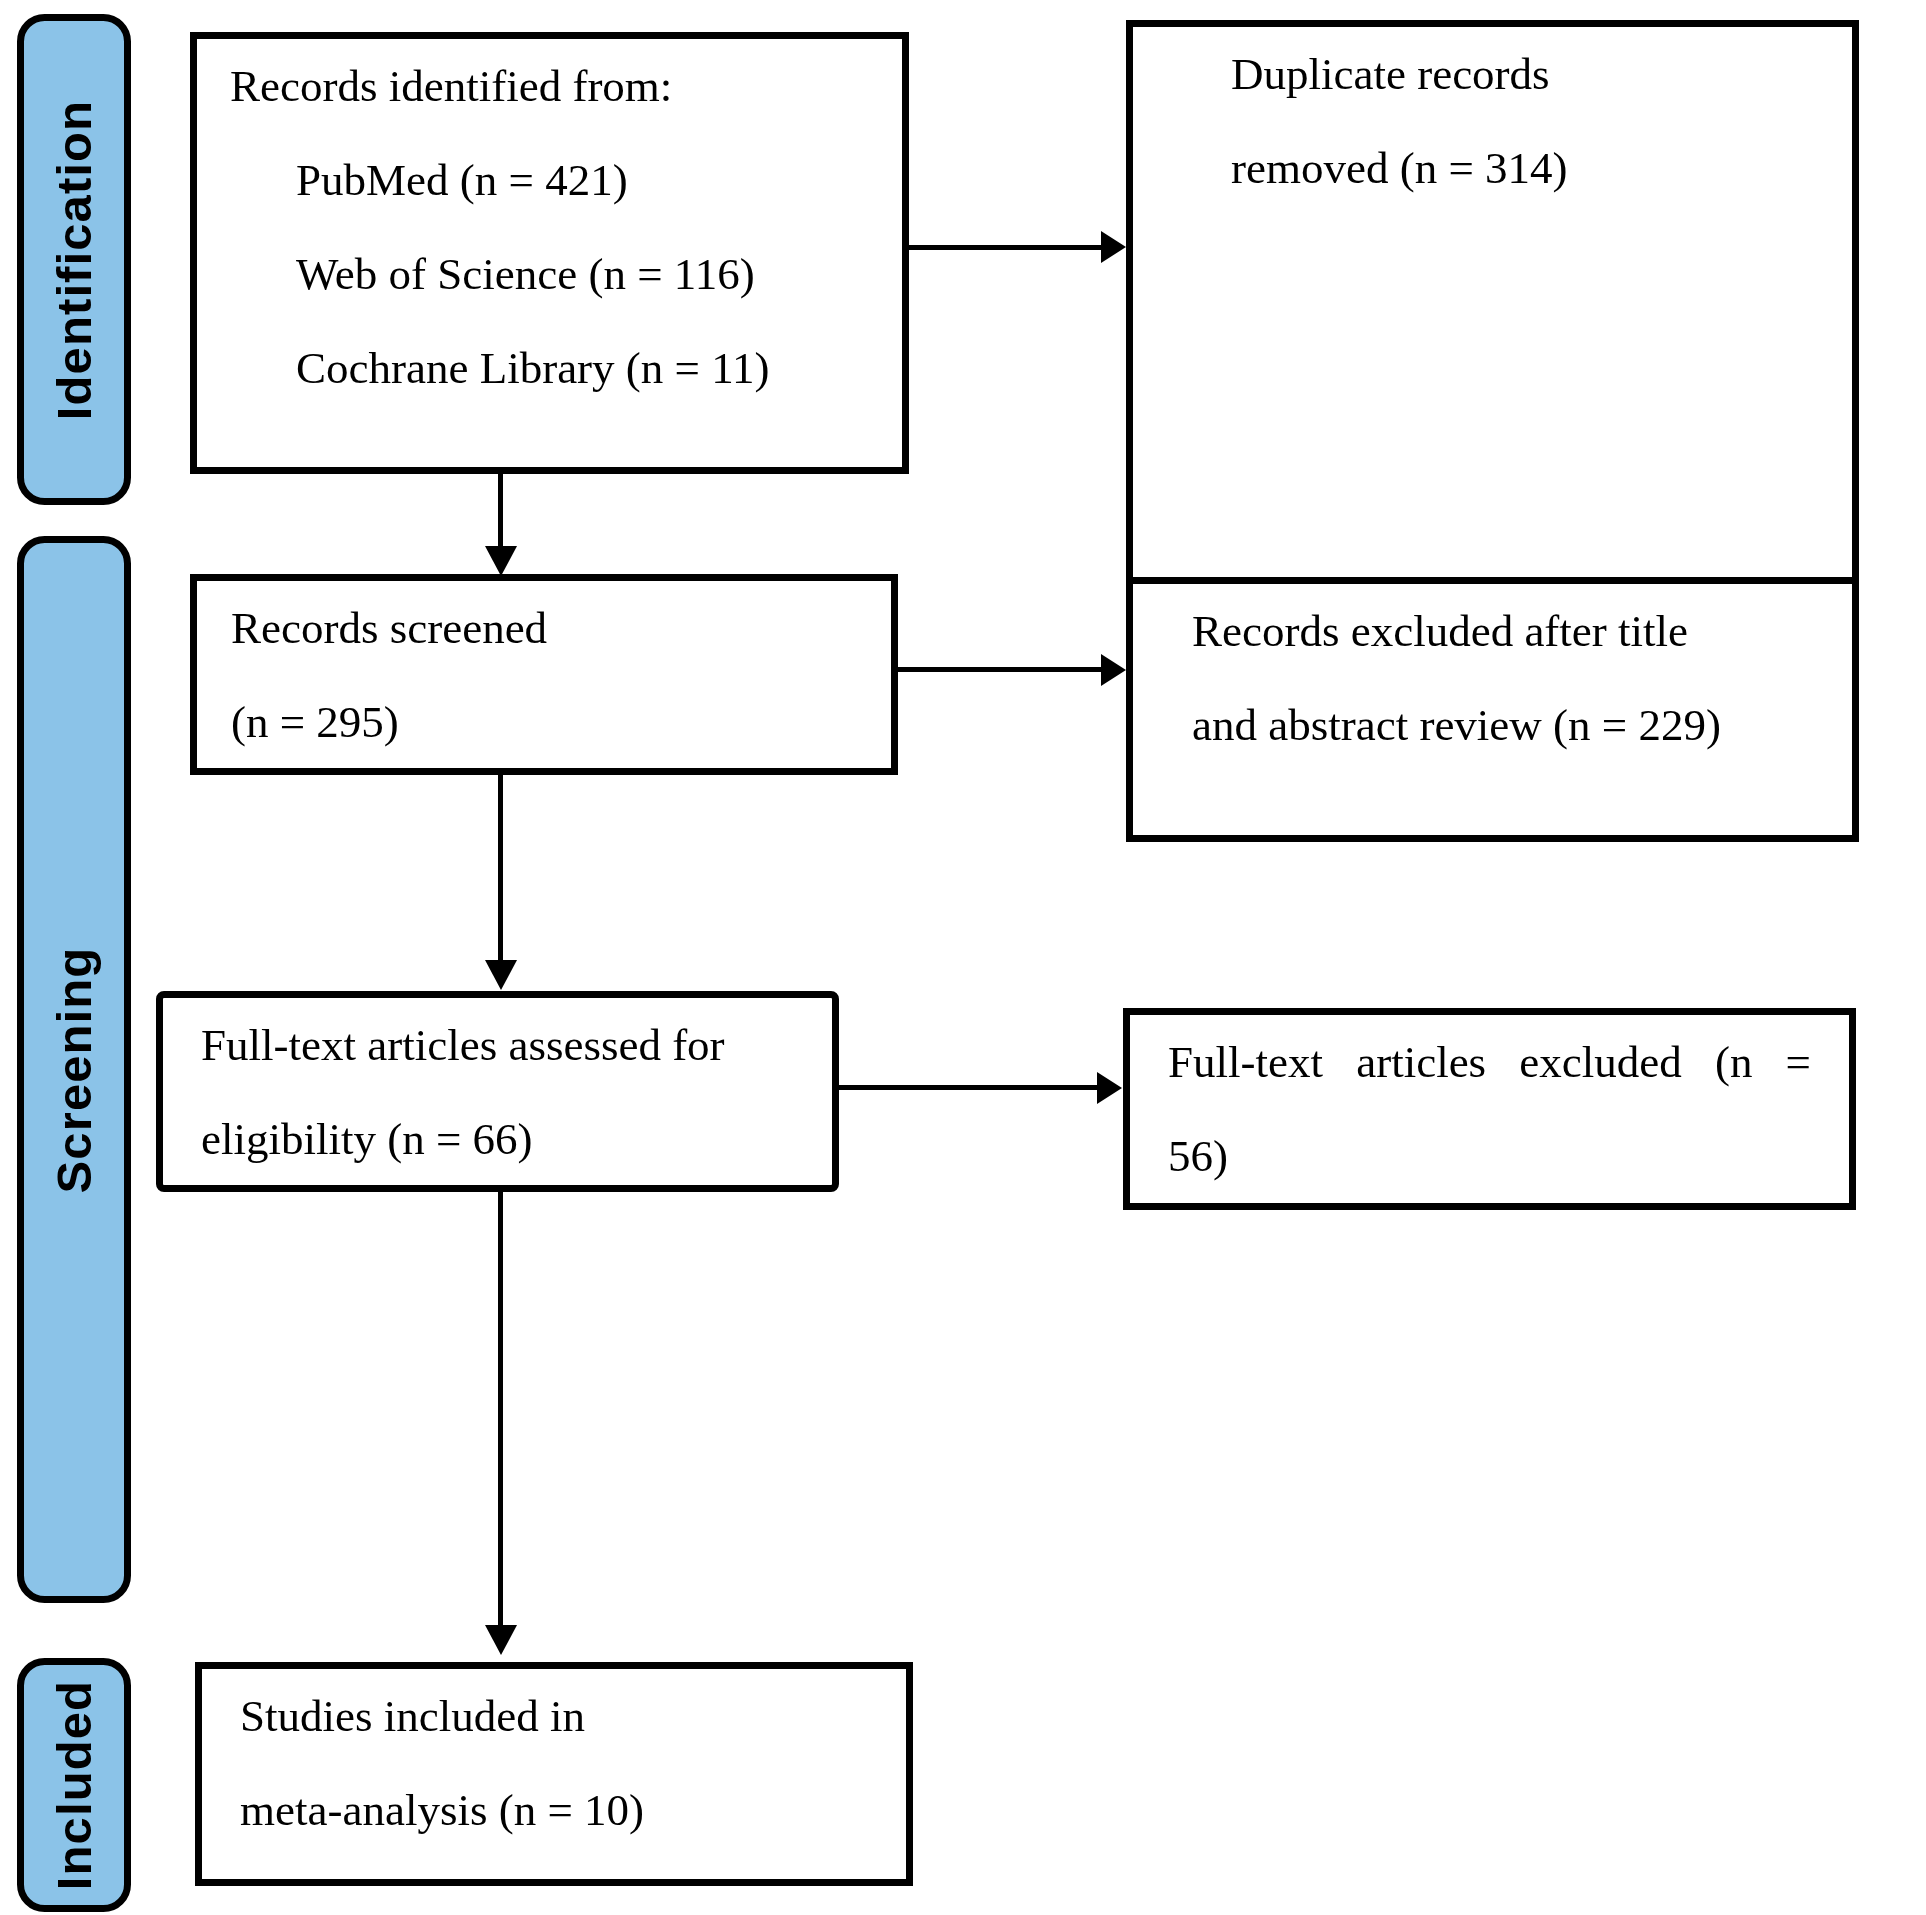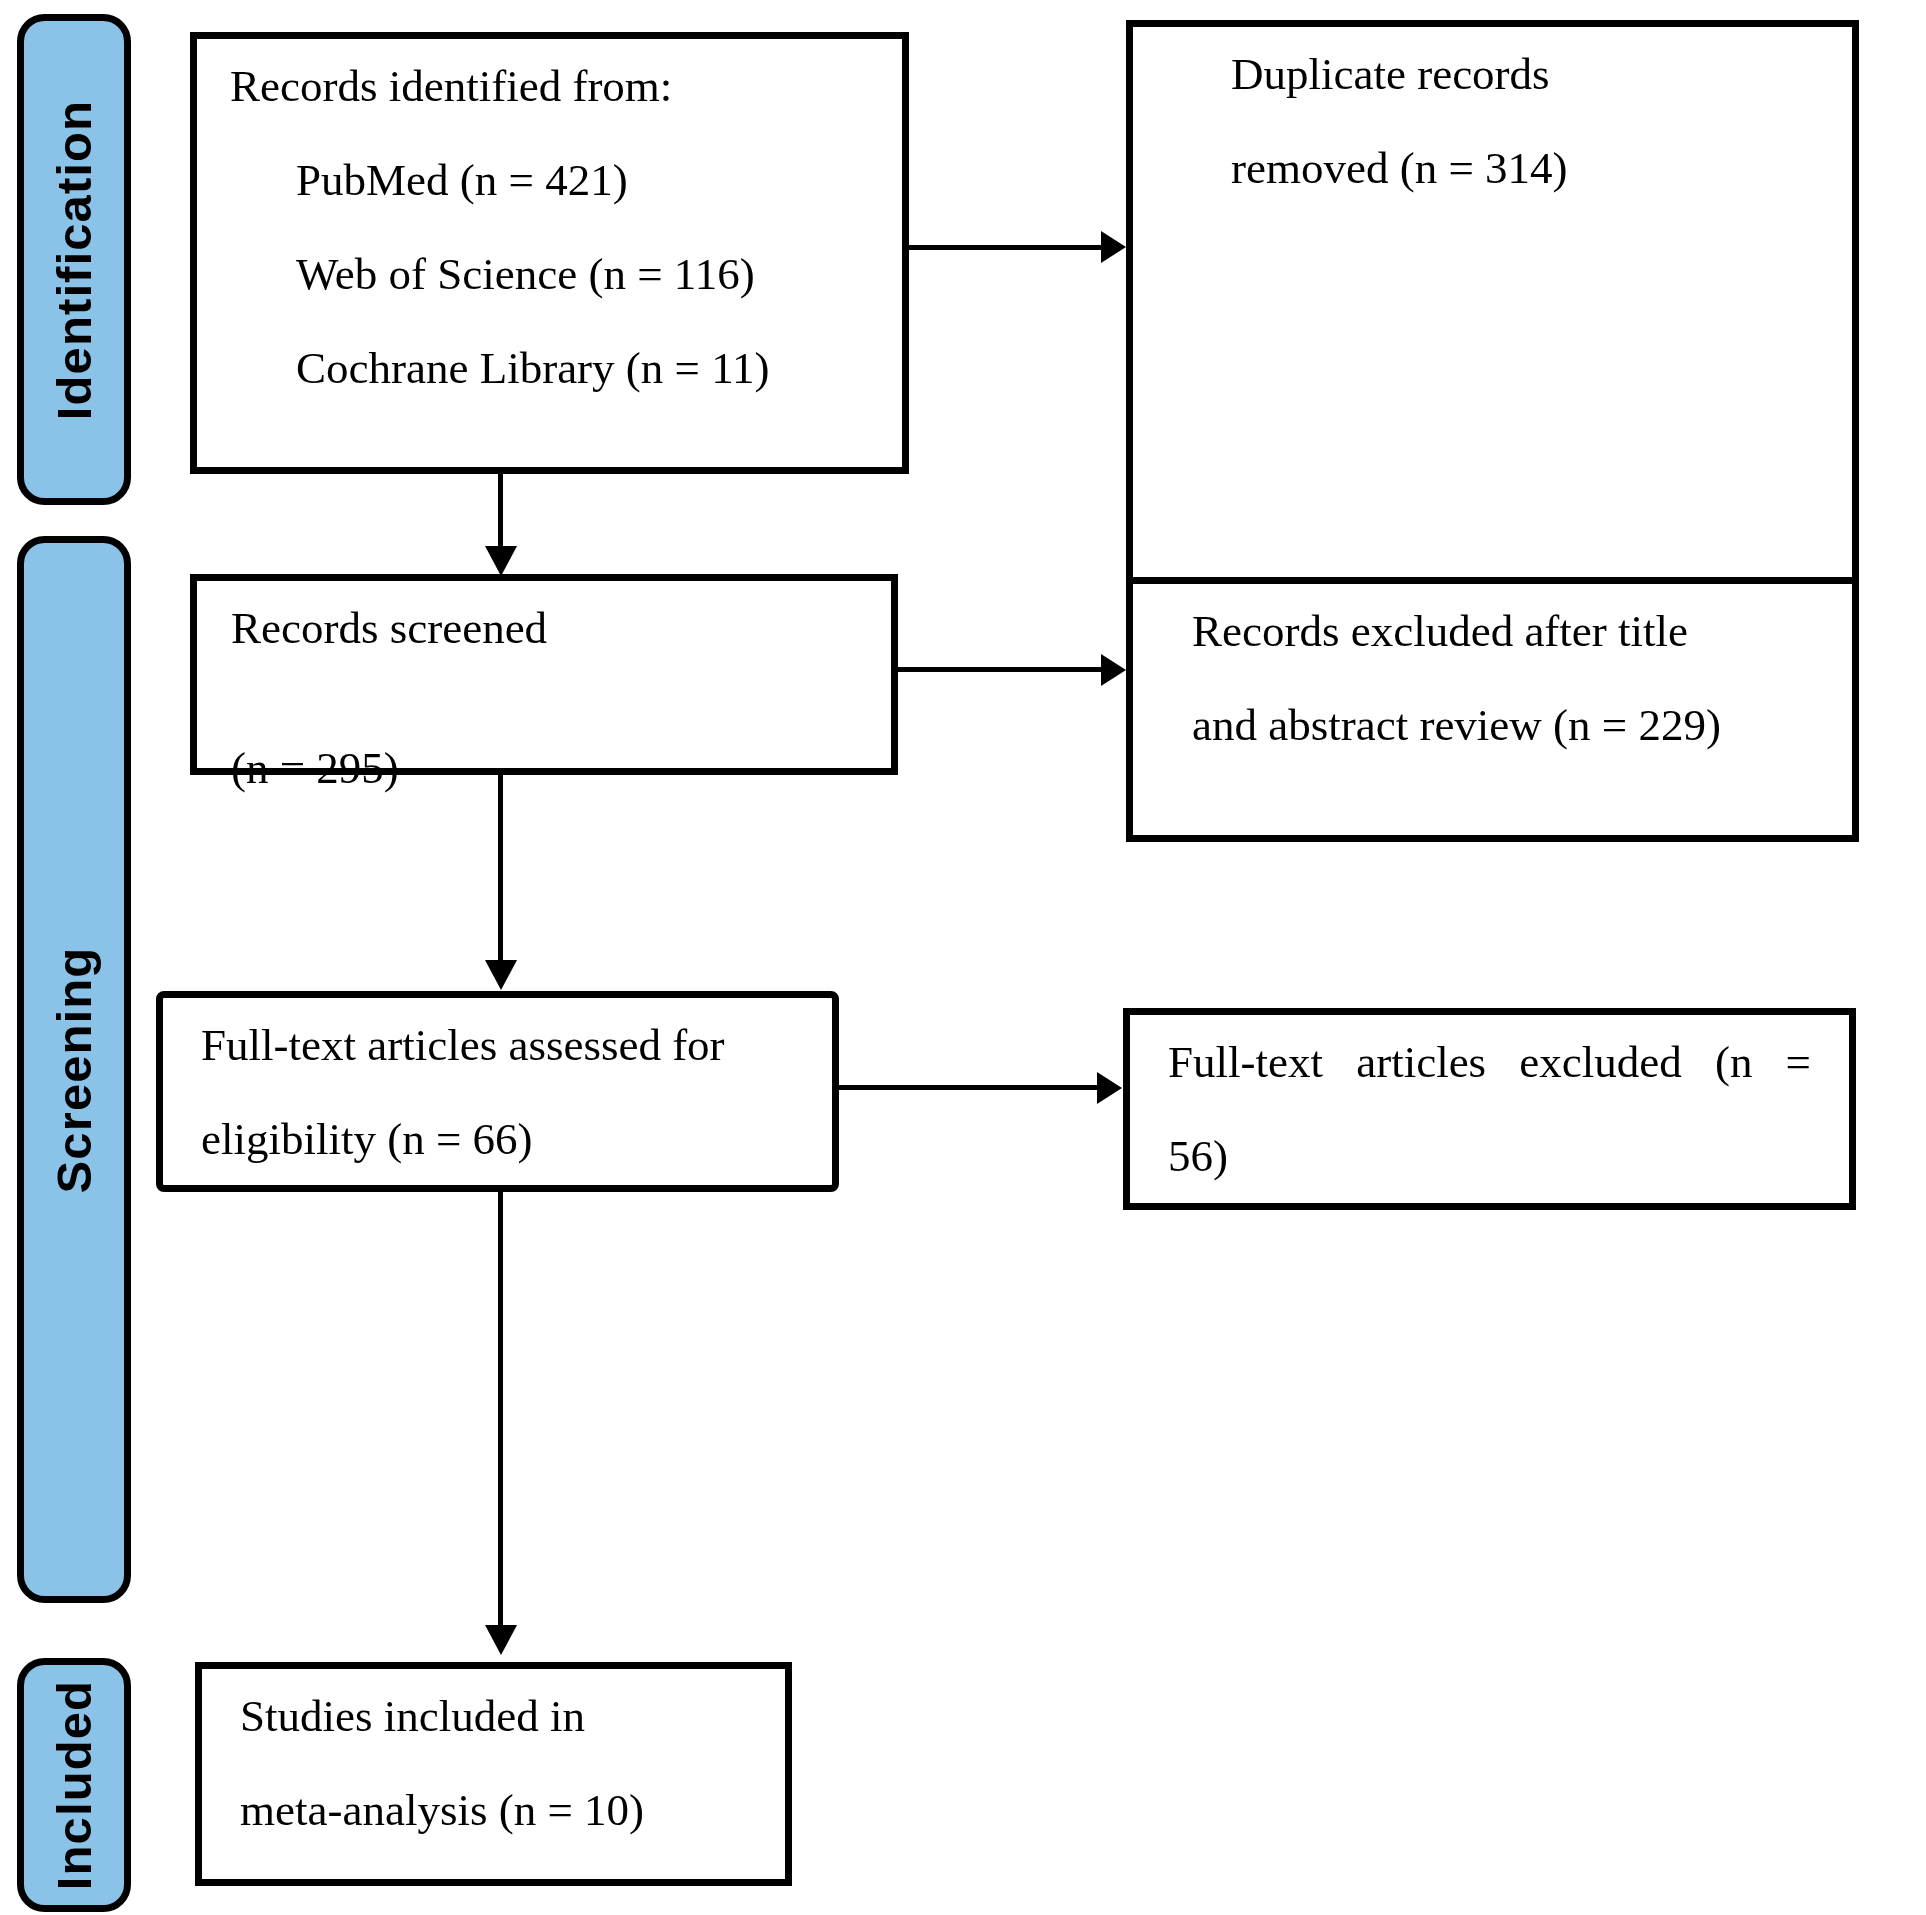--- a/index.html
+++ b/index.html
@@ -47,25 +47,25 @@
     display:flex;flex-direction:column;justify-content:flex-start;
     font-size:45px;
     line-height:94px;
   }
   .flow-box .line{white-space:nowrap;}
   .flow-box .line.indent{padding-left:66px;}
   .flow-box .line.stretch{white-space:normal;text-align:justify;text-align-last:justify;}
 
   #box-records-identified{left:190px;top:32px;width:719px;height:442px;padding-left:33px;}
   #box-duplicates-removed{left:1126px;top:20px;width:733px;height:568px;padding-left:98px;}
-  #box-records-screened{left:190px;top:574px;width:708px;height:201px;padding-left:34px;gap:46px;}
+  #box-records-screened{left:190px;top:574px;width:708px;height:201px;padding-left:34px;}
   #box-records-excluded{left:1126px;top:577px;width:733px;height:265px;padding-left:59px;}
   #box-fulltext-assessed{left:156px;top:991px;width:683px;height:201px;padding-left:38px;border-radius:8px;}
   #box-fulltext-excluded{left:1123px;top:1008px;width:733px;height:202px;padding-left:38px;padding-right:38px;}
-  #box-studies-included{left:195px;top:1662px;width:597px;height:224px;padding-left:38px;}
+  #box-studies-included{left:195px;top:1662px;width:718px;height:224px;padding-left:38px;}
 
   
   .shaft-v{position:absolute;width:5.2px;background:var(--line);}
   .shaft-h{position:absolute;height:5.2px;background:var(--line);}
   .head-down{
     position:absolute;width:0;height:0;
     border-left:16px solid transparent;
     border-right:16px solid transparent;
     border-top:30px solid var(--line);
   }

